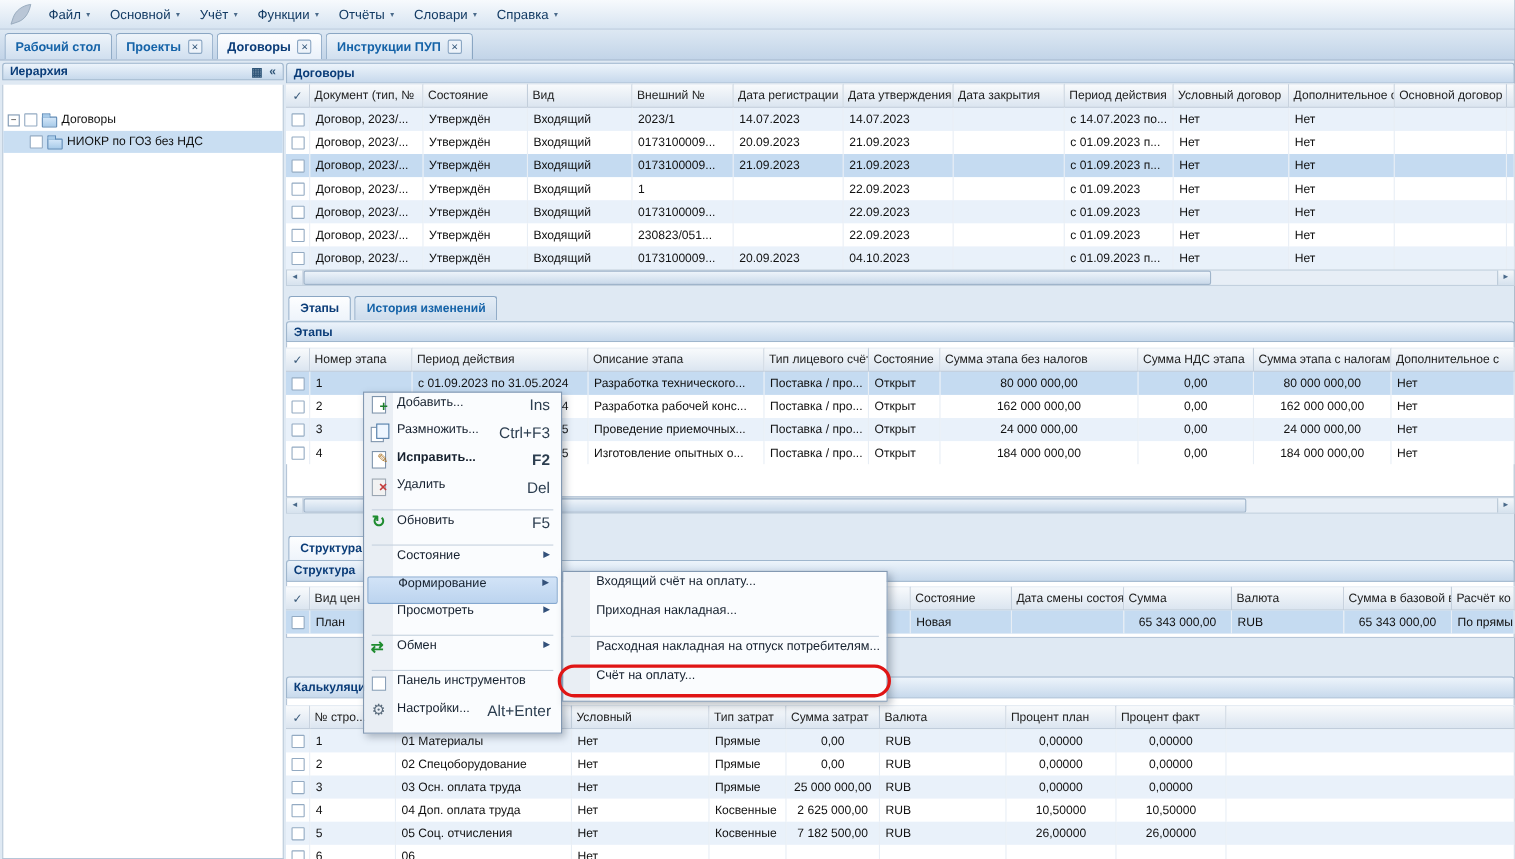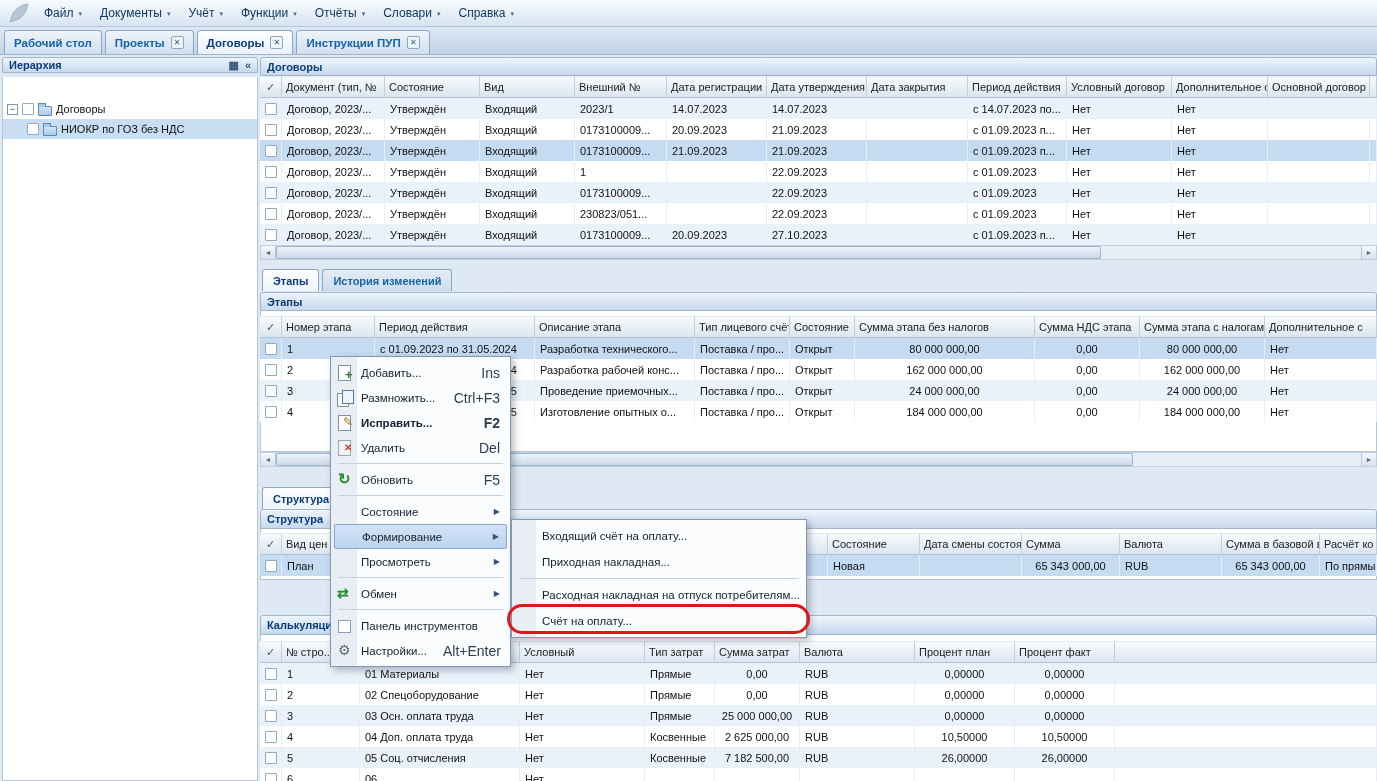--- a/index.html
+++ b/index.html
@@ -72,21 +72,21 @@
 
 .sec-tabs{position:absolute;display:flex;align-items:flex-end;gap:3px}
 .sec-tab{height:22px;display:flex;align-items:center;padding:0 10px;border:1px solid #8aa6c3;
   border-bottom:none;border-radius:3px 3px 0 0;background:linear-gradient(#e4edf6,#cddcec);
   color:#1563a8;font-weight:bold;font-size:11px}
 .sec-tab.active{background:linear-gradient(#fdfeff,#eef4fb);color:#0a3c78}
 
 
 .cmenu{position:absolute;z-index:50;border:1px solid #8399b2;box-shadow:3px 3px 7px rgba(50,62,80,.35);
   padding:3px;background:linear-gradient(to right,#e9eef4 0,#e9eef4 26px,#fafcfe 26px)}
-.menu-item{height:25px;display:flex;align-items:center;padding:0 7px 0 2px;position:relative}
+.menu-item{height:25px;display:flex;padding:0 7px 0 2px;position:relative}
 .menu-item.highlight{background:linear-gradient(#d2e3f7,#bcd4ef);border:1px solid #84a8d0;border-radius:2px}
 .mi-ico{width:18px;height:16px;margin-right:7px;position:relative;flex:none}
 .mi-label{font-size:11.5px;color:#15202e;white-space:nowrap}
 .menu-item.bold .mi-label,.menu-item.bold .mi-short{font-weight:bold}
 .mi-short{margin-left:auto;padding-left:16px;color:#2c3e50;font-size:14px}
 .mi-arrow{margin-left:auto;font-size:8px;color:#33517a}
 .menu-sep{height:1px;background:#c5d1de;margin:3px 4px}
 .submenu{background:linear-gradient(to right,#e9eef4 0,#e9eef4 24px,#fafcfe 24px)}
 .submenu .menu-item{height:26px}
 
@@ -115,21 +115,21 @@
 
   <div class="menubar">
     <svg class="logo" viewBox="0 0 26 22">
       <path d="M22 2 C14 3 8 8 6 14 L4 20 L10 18 C16 16 20 11 22 2 Z" fill="#b9c6d6" stroke="#93a6ba" stroke-width="0.8"></path>
     </svg>
     <div class="menu-btn">
         <span>Файл</span>
         <span class="caret">▾</span>
       </div>
     <div class="menu-btn">
-        <span>Документы</span>
+        <span>Основной</span>
         <span class="caret">▾</span>
       </div>
     <div class="menu-btn">
         <span>Учёт</span>
         <span class="caret">▾</span>
       </div>
     <div class="menu-btn">
         <span>Функции</span>
         <span class="caret">▾</span>
       </div>
@@ -330,21 +330,21 @@
         </tr>
         <tr>
           <td class="cell-check">
             <div class="cb"></div>
           </td>
           <td>Договор, 2023/...</td>
           <td>Утверждён</td>
           <td>Входящий</td>
           <td>0173100009...</td>
           <td>20.09.2023</td>
-          <td>27.10.2023</td>
+          <td>04.10.2023</td>
           <td></td>
           <td>с 01.09.2023 п...</td>
           <td>Нет</td>
           <td>Нет</td>
           <td></td>
           <td></td>
         </tr>
       </tbody>
     </table>
   <div class="hscroll" style="left:260px;top:245px;width:1117px">

